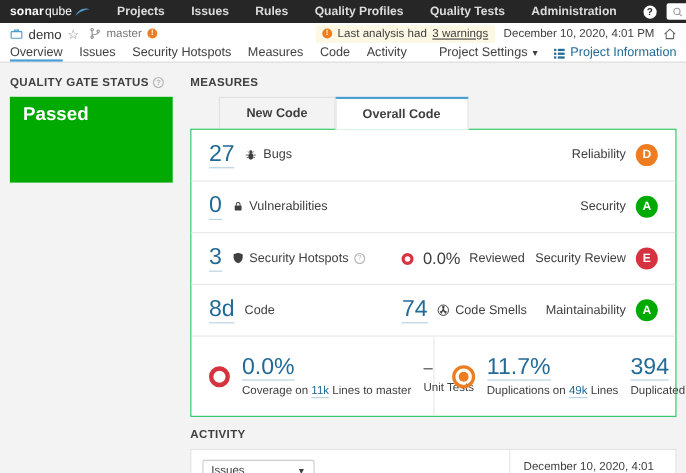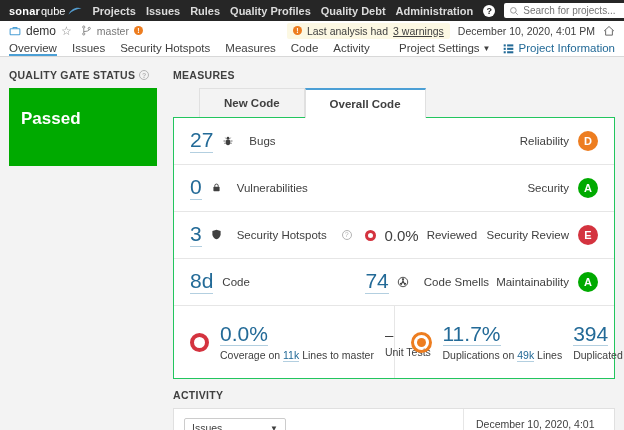--- a/index.html
+++ b/index.html
@@ -1,20 +1,20 @@
 <!DOCTYPE html>
 <html><head>
 <meta charset="utf-8">
 <style>
   * { box-sizing: border-box; margin: 0; padding: 0; }
   body { font-family: "Liberation Sans", sans-serif; background:#fff; }
   .screen { width:624px; height:430px; overflow:hidden; background:#f3f3f3; position:relative; }
 
   
-  .topnav { height:21px; background:#262626; display:flex; align-items:center; padding:0 9px; gap:10px; }
+  .topnav { height:21px; background:#262626; display:flex; align-items:center; padding:0 9px; gap:24px; }
   .logo { display:flex; align-items:center; gap:1px; cursor:pointer; }
   .logo-bold { color:#fff; font-size:11px; font-weight:bold; letter-spacing:.2px; }
   .logo-light { color:#fff; font-size:11px; }
   .nav-item { color:#dcdcdc; font-size:11px; font-weight:bold; cursor:pointer; white-space:nowrap; }
   .topnav-right { margin-left:auto; display:flex; align-items:center; gap:9px; }
   .help-circle { width:12px; height:12px; border-radius:50%; background:#fff; color:#262626; font-size:9px; font-weight:bold; display:flex; align-items:center; justify-content:center; cursor:pointer; }
   .search-box { background:#fff; border-radius:2px; height:15px; width:152px; display:flex; align-items:center; padding:0 5px; gap:4px; }
   .search-box input { border:none; outline:none; font-size:10px; width:100%; color:#444; font-family:"Liberation Sans",sans-serif; }
 
   
@@ -37,36 +37,36 @@
   .caret { font-size:8px; color:#404040; }
   .proj-info { font-size:11.5px; color:#236a97; cursor:pointer; display:flex; gap:4px; align-items:center; }
 
   
   .content { padding:4px 9px 0; display:flex; gap:16px; }
   .left-col { width:148px; flex:none; }
   .right-col { flex:1; min-width:0; }
   .sec-heading { font-size:10.5px; font-weight:bold; color:#404040; margin:8px 0 7px; display:flex; align-items:center; gap:4px; letter-spacing:.3px; }
   .help-sm { width:10px; height:10px; border-radius:50%; border:1px solid #b4b4b4; color:#b4b4b4; font-size:7px; display:inline-flex; align-items:center; justify-content:center; cursor:pointer; flex:none; }
 
-  .qg-card { height:78px; color:#fff; padding:21px 12px; }
+  .qg-card { height:78px; color:#fff; padding:6px 12px; }
   .qg-status { font-size:17px; font-weight:bold; margin-bottom:9px; }
   .qg-sub { font-size:10.5px; }
 
   .mtabs { display:flex; align-items:flex-end;padding-left:26px; }
   .mtab { padding:8px 24px; font-size:11.5px; font-weight:bold; color:#404040; cursor:pointer; }
   .mtab.inactive { border:1px solid #e0e0e0; border-bottom:none; background:#f3f3f3; }
   .mtab.active { background:#fff; border:1px solid #e0e0e0; border-bottom:none; border-top:2px solid #4b9fd5; position:relative; z-index:2; margin-bottom:-1px; }
   .mcard { background:#fff; border:1px solid #22c55e; position:relative; z-index:1; }
 
   .mrow { display:flex; align-items:center; padding:0 16px; height:47px; border-bottom:1px solid #e6e6e6; }
   .zone-left { width:43%; display:flex; align-items:center; gap:9px; flex:none; }
   .zone-mid { flex:1; display:flex; align-items:center; gap:8px; }
   .zone-right { display:flex; align-items:center; gap:9px; font-size:11.5px; color:#404040; margin-left:auto; }
   .big-link { font-size:21px; color:#236a97; cursor:pointer; border-bottom:1px solid #b3cfe0; line-height:1.05; display:inline-block; }
-  .mlabel { font-size:11.5px; color:#404040; display:flex; align-items:center; gap:15px;text-align:center; }
+  .mlabel { font-size:11.5px; color:#404040; display:flex; align-items:center; gap:5px;text-align:center; }
   .icon-g { color:#404040; display:inline-flex; align-items:center; }
   .rating { width:20px; height:20px; border-radius:50%; color:#fff; font-weight:bold; font-size:11px; display:flex; align-items:center; justify-content:center; cursor:pointer; flex:none; }
 
   .ring-sm { width:11px; height:11px; border:3px solid #d4333f; border-radius:50%; flex:none; }
   .rev-val { font-size:15px; color:#404040; }
   .rev-label { font-size:11.5px; color:#404040; }
 
   .mrow-split { display:flex; height:72px; }
   .half { flex:1; display:flex; align-items:center; padding:0 16px; gap:11px; min-width:0; }
   .half.first { border-right:1px solid #e6e6e6; }
@@ -97,21 +97,21 @@
       <span class="icon-g" style="margin-left:2px;">
           <svg width="14" height="9" viewBox="0 0 14 9">
             <path d="M0.5 8.5 C 3 3.2, 8 0.6, 13.5 2.4 C 9 2.6, 4 4.8, 0.5 8.5 Z" fill="#549dd0"></path>
           </svg>
         </span>
     </div>
     <span class="nav-item">Projects</span>
     <span class="nav-item">Issues</span>
     <span class="nav-item">Rules</span>
     <span class="nav-item">Quality Profiles</span>
-    <span class="nav-item">Quality Debt</span>
+    <span class="nav-item">Quality Tests</span>
     <span class="nav-item">Administration</span>
     <div class="topnav-right">
       <span class="help-circle">?</span>
       <div class="search-box">
         <span class="icon-g">
             <svg width="10" height="10" viewBox="0 0 16 16" fill="none" stroke="#999" stroke-width="1.6">
               <circle cx="7" cy="7" r="4.5"></circle>
               <path d="M10.5 10.5 14 14"></path>
             </svg>
           </span>

